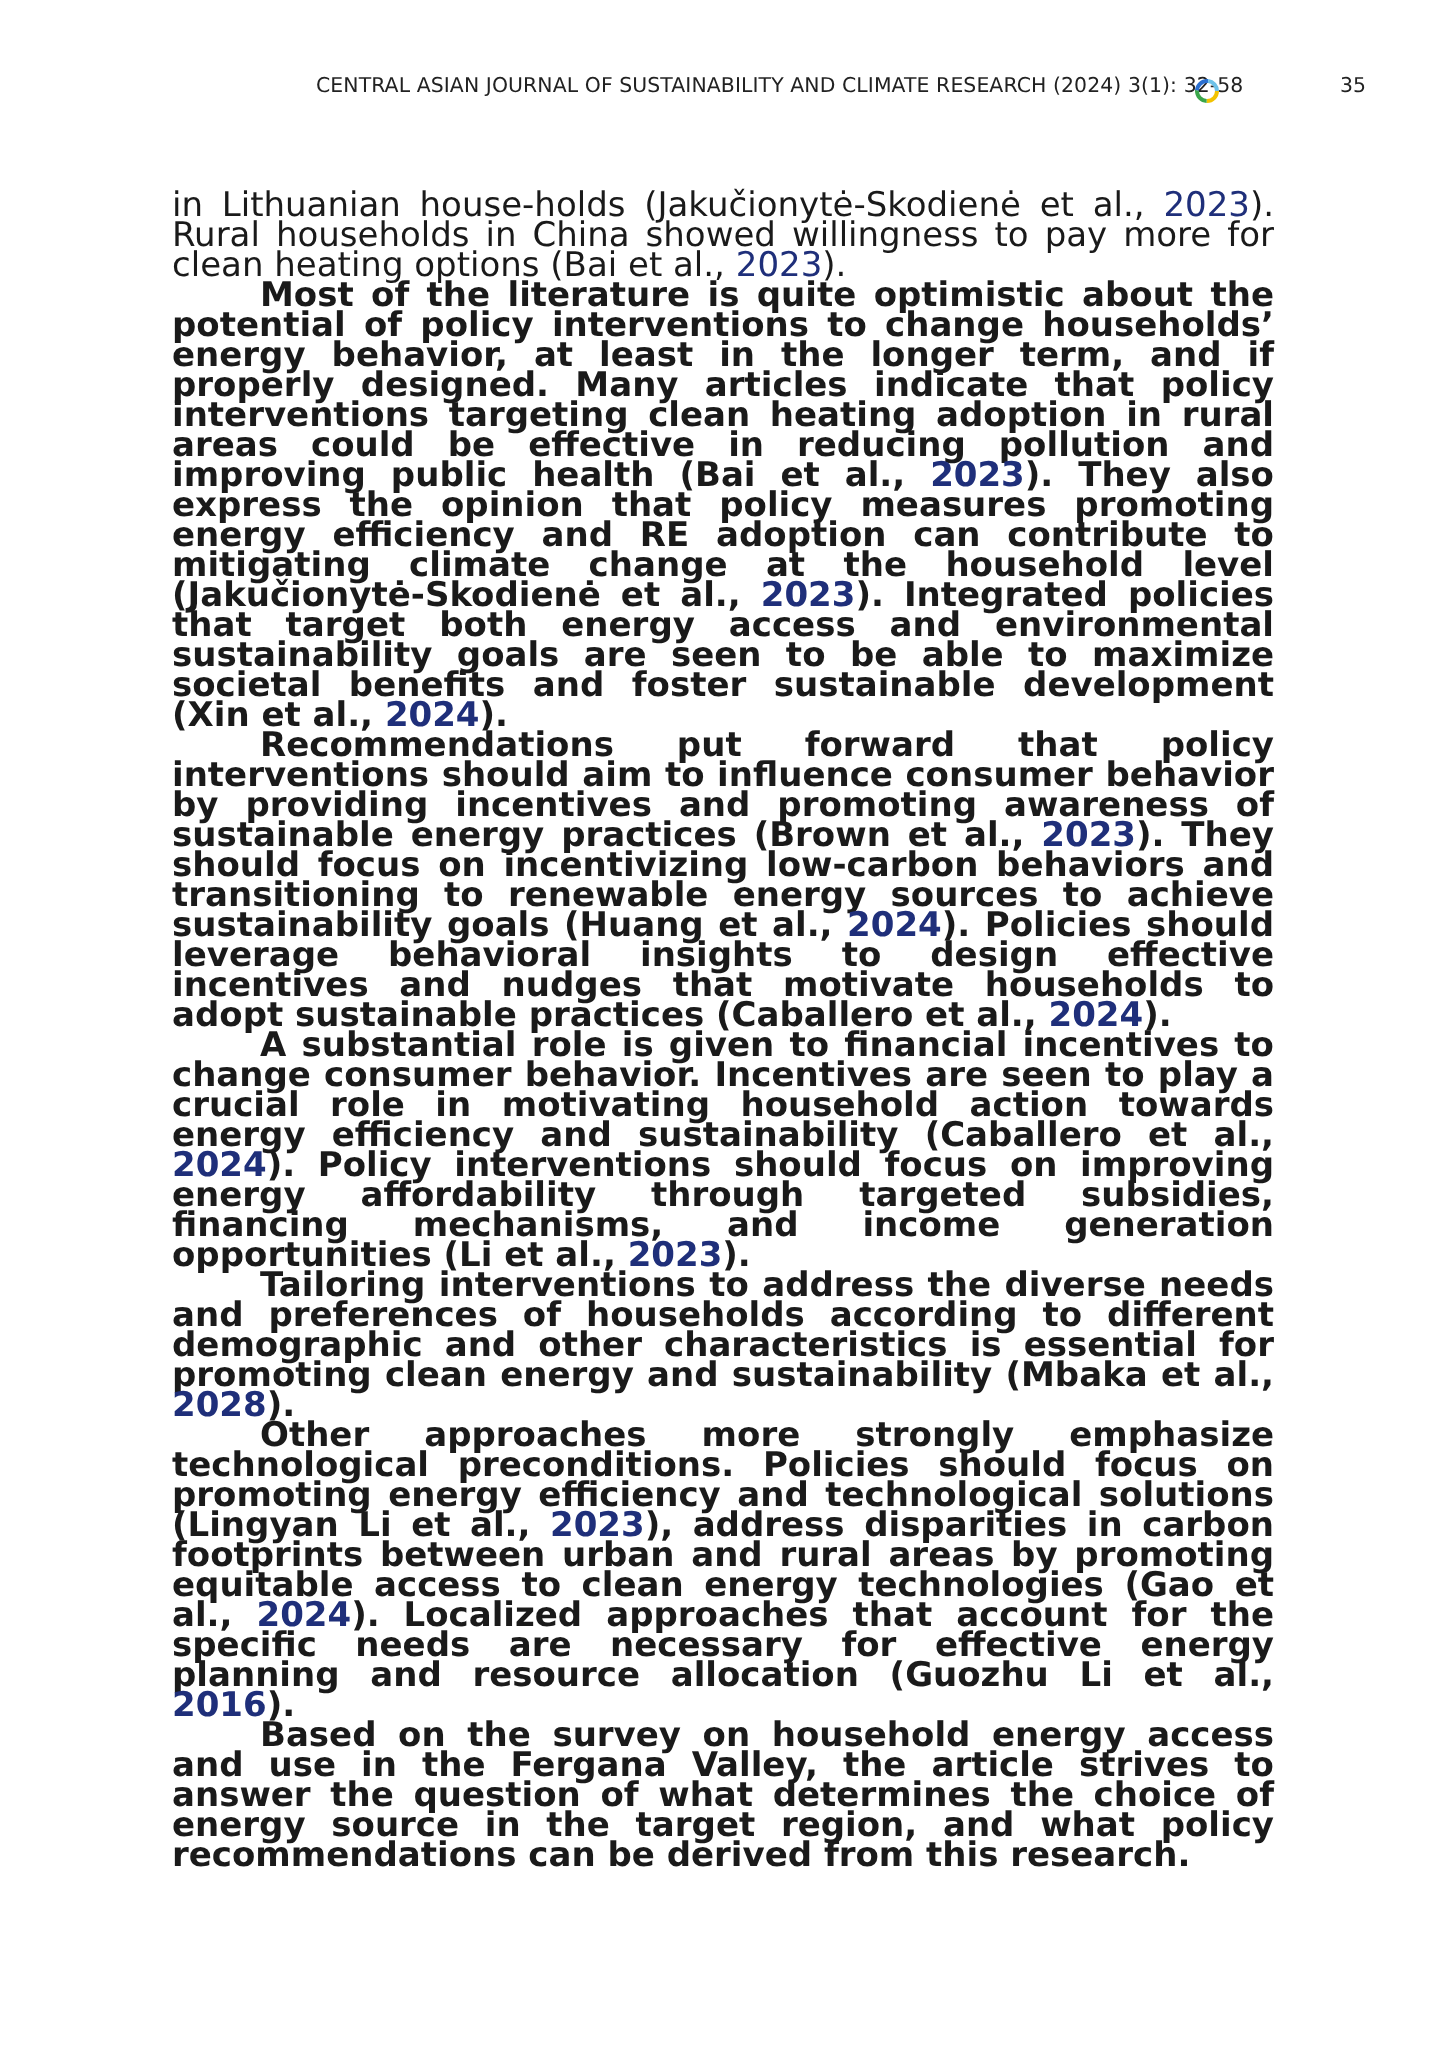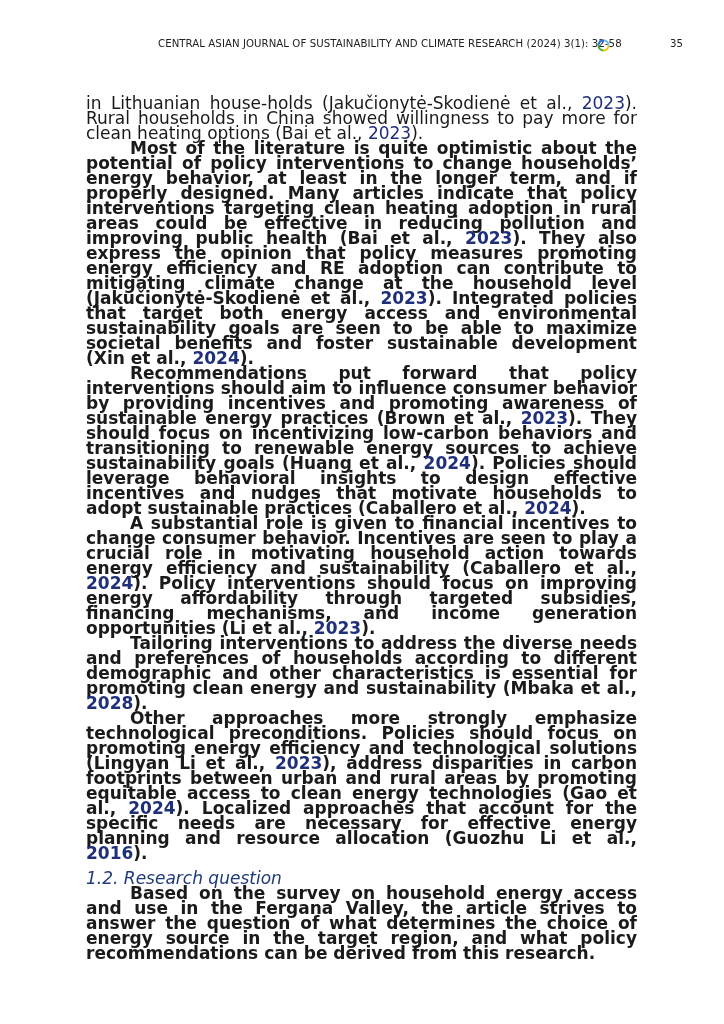--- a/index.html
+++ b/index.html
@@ -40,15 +40,14 @@
   </p>
   <p class="indent">
     <span>A substantial role is given to financial incentives to change consumer behavior. Incentives are seen to play a crucial role in motivating household action towards energy efficiency and sustainability (Caballero et al., </span><a class="cite">2024</a><span>).  Policy interventions should focus on improving energy affordability through targeted subsidies, financing mechanisms, and income generation opportunities (Li et al., </span><a class="cite">2023</a><span>).</span>
   </p>
   <p class="indent">
     <span>Tailoring interventions to address the diverse needs and preferences of households according to different demographic and other characteristics is essential for promoting clean energy and sustainability (Mbaka et al., </span><a class="cite">2028</a><span>).</span>
   </p>
   <p class="indent">
     <span>Other approaches more strongly emphasize technological preconditions. Policies should focus on promoting energy efficiency and technological solutions (Lingyan Li et al., </span><a class="cite">2023</a><span>), address disparities in carbon footprints between urban and rural areas by promoting equitable access to clean energy technologies (Gao et al., </span><a class="cite">2024</a><span>).  Localized approaches that account for the specific needs are necessary for effective energy planning and resource allocation (Guozhu Li et al., </span><a class="cite">2016</a><span>).</span>
   </p>
-  <p class="section-heading">1.2. Research question</p>
   <p class="indent">Based on the survey on household energy access and use in the Fergana Valley, the article strives to answer the question of what determines the choice of energy source in the target region, and what policy recommendations can be derived from this research.</p>
 </div>
 
 </body></html>

